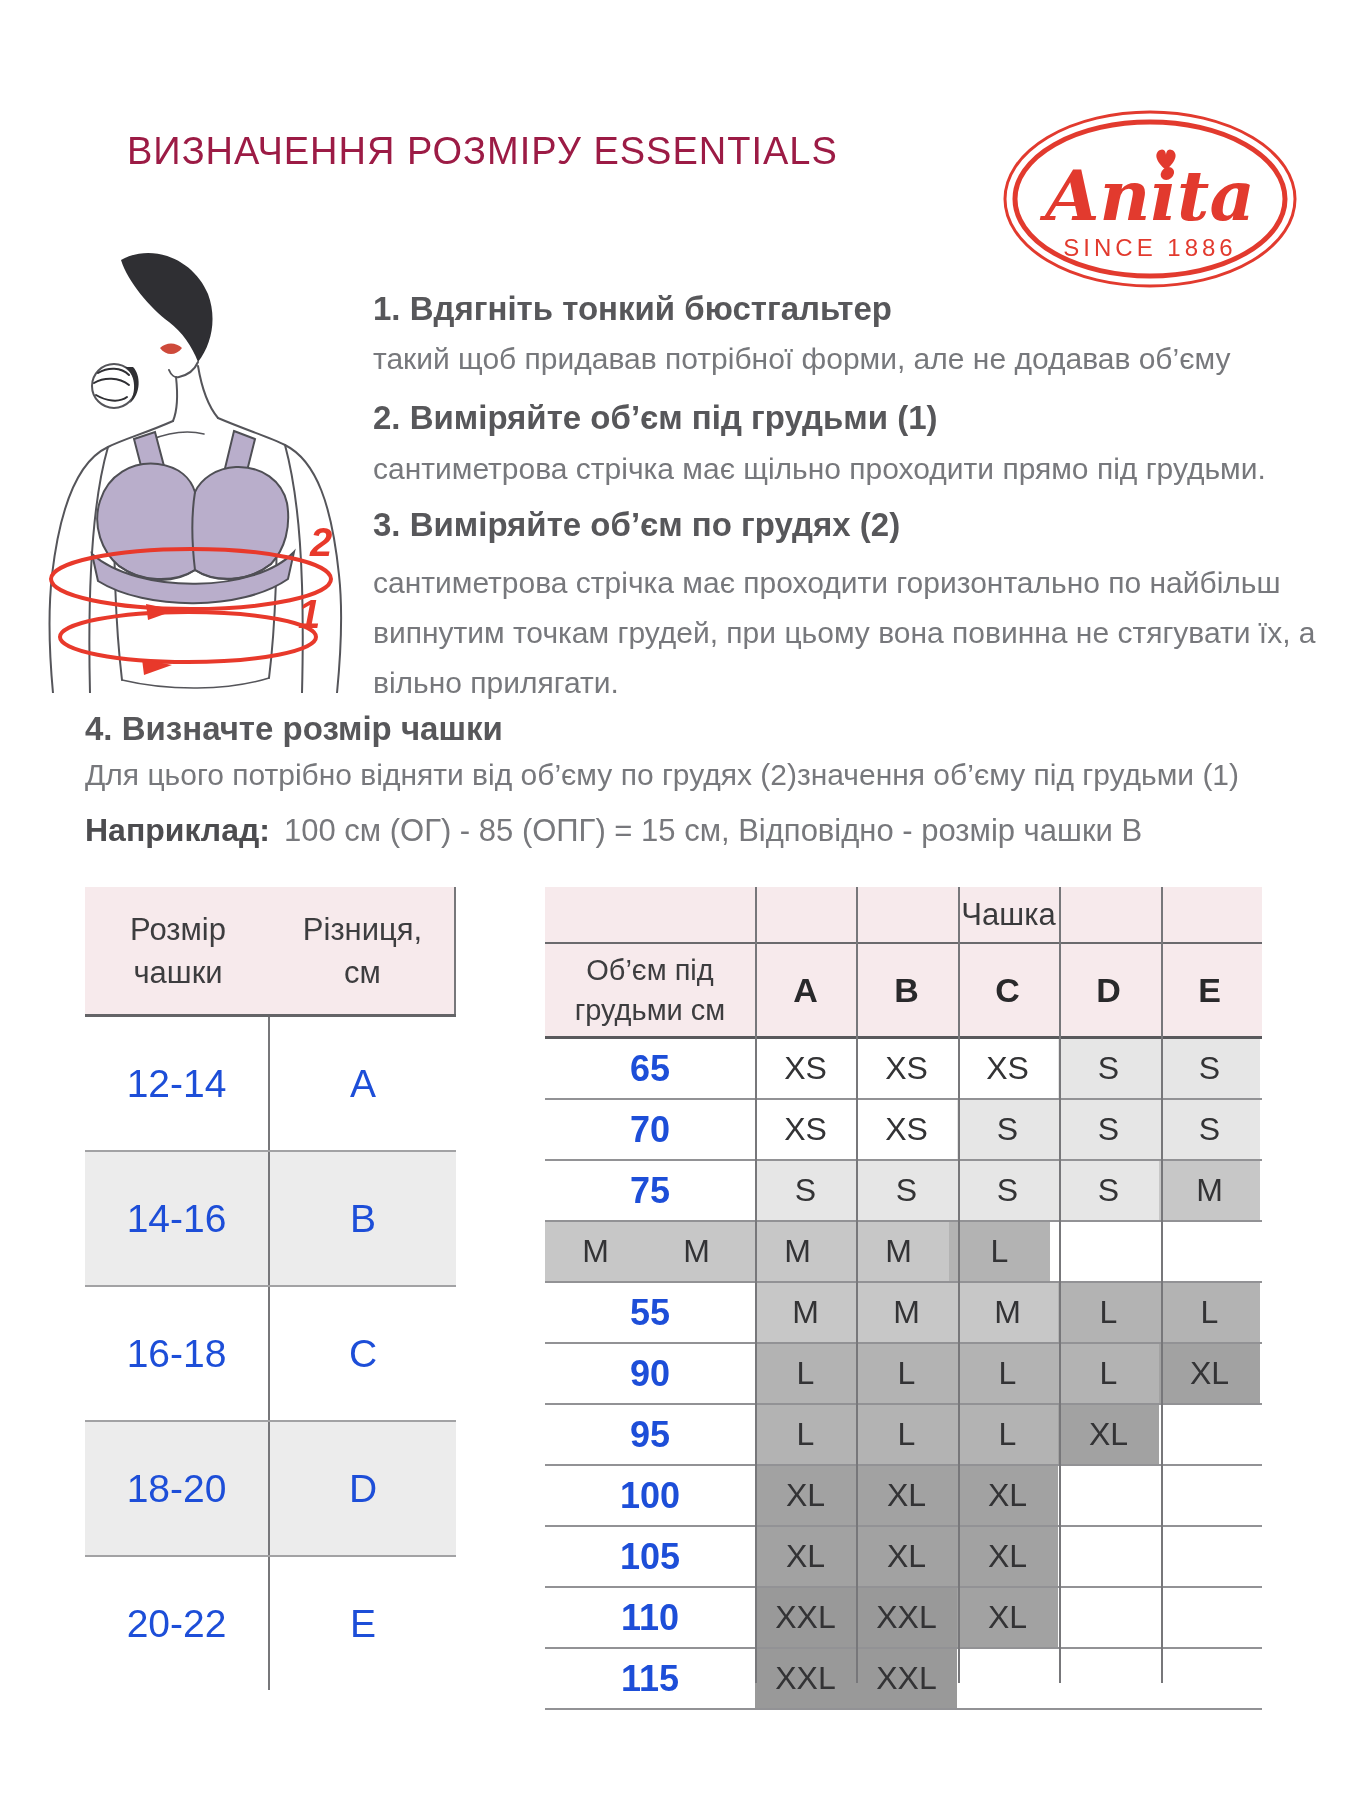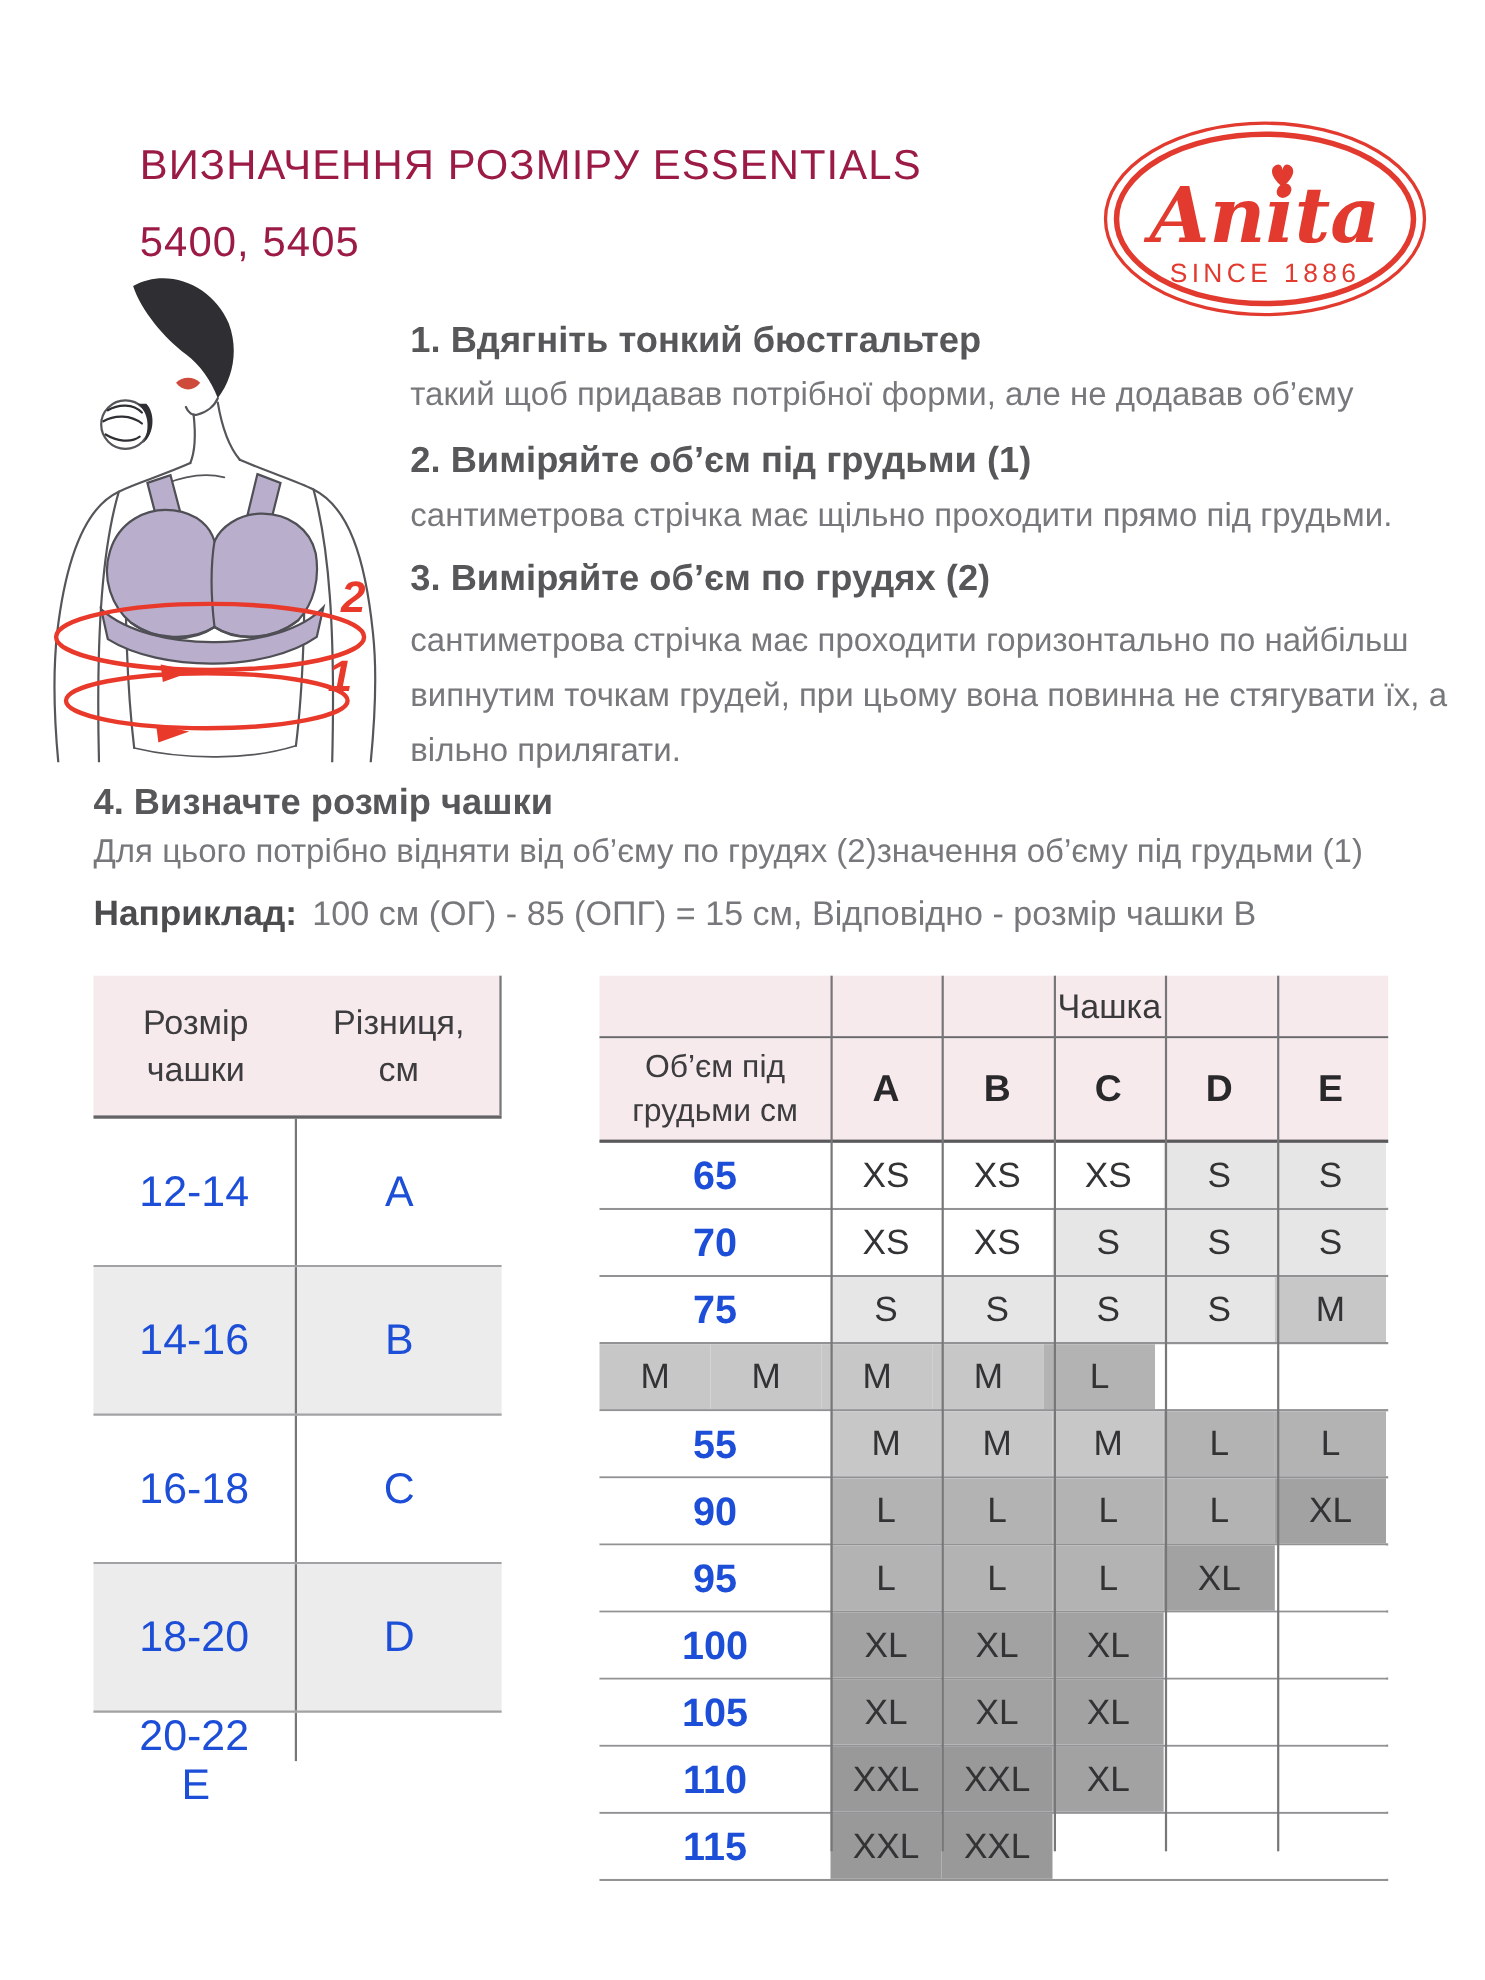--- a/index.html
+++ b/index.html
@@ -22,21 +22,21 @@
   .h1{top:290px}.b1{top:342px}
   .h2{top:399px}.b2{top:452px}
   .h3{top:506px}.b3{top:558px;width:945px;line-height:50px;}
   .sec4-h{position:absolute;left:85px;top:710px;font-size:33px;font-weight:bold;color:#57575a;text-align:center;}
   .sec4-b{position:absolute;left:85px;top:758px;font-size:30px;color:#77787c;width:1220px;}
   .example{position:absolute;left:85px;top:812px;font-size:31px;color:#77787c;white-space:nowrap;}
   .example b{color:#4c4c4f;font-size:32px;margin-right:14px;}
   
   .cup-table{position:absolute;left:85px;top:887px;width:371px;}
   .ct-row{display:flex;border-bottom:2px solid #a2a2a4;}
-  .ct-row:last-child{border-bottom:none;flex-direction:column;}
+  .ct-row:last-child{border-bottom:none;}
   .ct-header{display:flex;height:127px;background:#f7eaec;border-bottom:3px solid #646467;}
   .ct-c1{width:183px;border-right:2px solid #77777a;}
   .ct-c2{width:186px;}
   .ct-cell{display:flex;align-items:center;justify-content:center;text-align:center;}
   .ct-header .ct-cell{font-size:31px;color:#3d3d3f;line-height:43px;white-space:pre-line;}
   .ct-body .ct-row{height:133px;font-size:39px;color:#1d4ed8;}
   .ct-row.shaded{background:#ececec;}
   
   .size-table{position:absolute;left:545px;top:887px;width:717px;}
   .st-row{display:flex;}
@@ -56,21 +56,20 @@
   .st-vline{position:absolute;top:0;width:2px;height:796px;background:#77777a;}
   .st-table-inner{position:relative;}
 </style>
 </head>
 <body>
 
 <div class="canvas">
 
   <div class="page-title">
     <span>ВИЗНАЧЕННЯ РОЗМІРУ ESSENTIALS</span><br>
-    <span>5400, 5405</span>
   </div>
 
   <div class="logo">
     <svg viewBox="0 0 294 178" width="294" height="178">
       <ellipse cx="147" cy="89" rx="145" ry="87" fill="#ffffff" stroke="#e23a2e" stroke-width="3"></ellipse>
       <ellipse cx="147" cy="89" rx="135" ry="77" fill="none" stroke="#e23a2e" stroke-width="5"></ellipse>
       <text x="147" y="110" text-anchor="middle" font-family="DejaVu Serif, serif" font-style="italic" font-weight="bold" font-size="70" fill="#e23a2e">Anita</text>
       <path d="M163,60 C152,51 151,43 157,40 C161,38 163,42 163,45 C163,42 165,38 169,40 C175,43 174,51 163,60 Z" fill="#e23a2e"></path>
       <text x="147" y="146" text-anchor="middle" font-family="Liberation Sans, sans-serif" font-size="24" letter-spacing="4" fill="#e23a2e">SINCE 1886</text>
     </svg>

